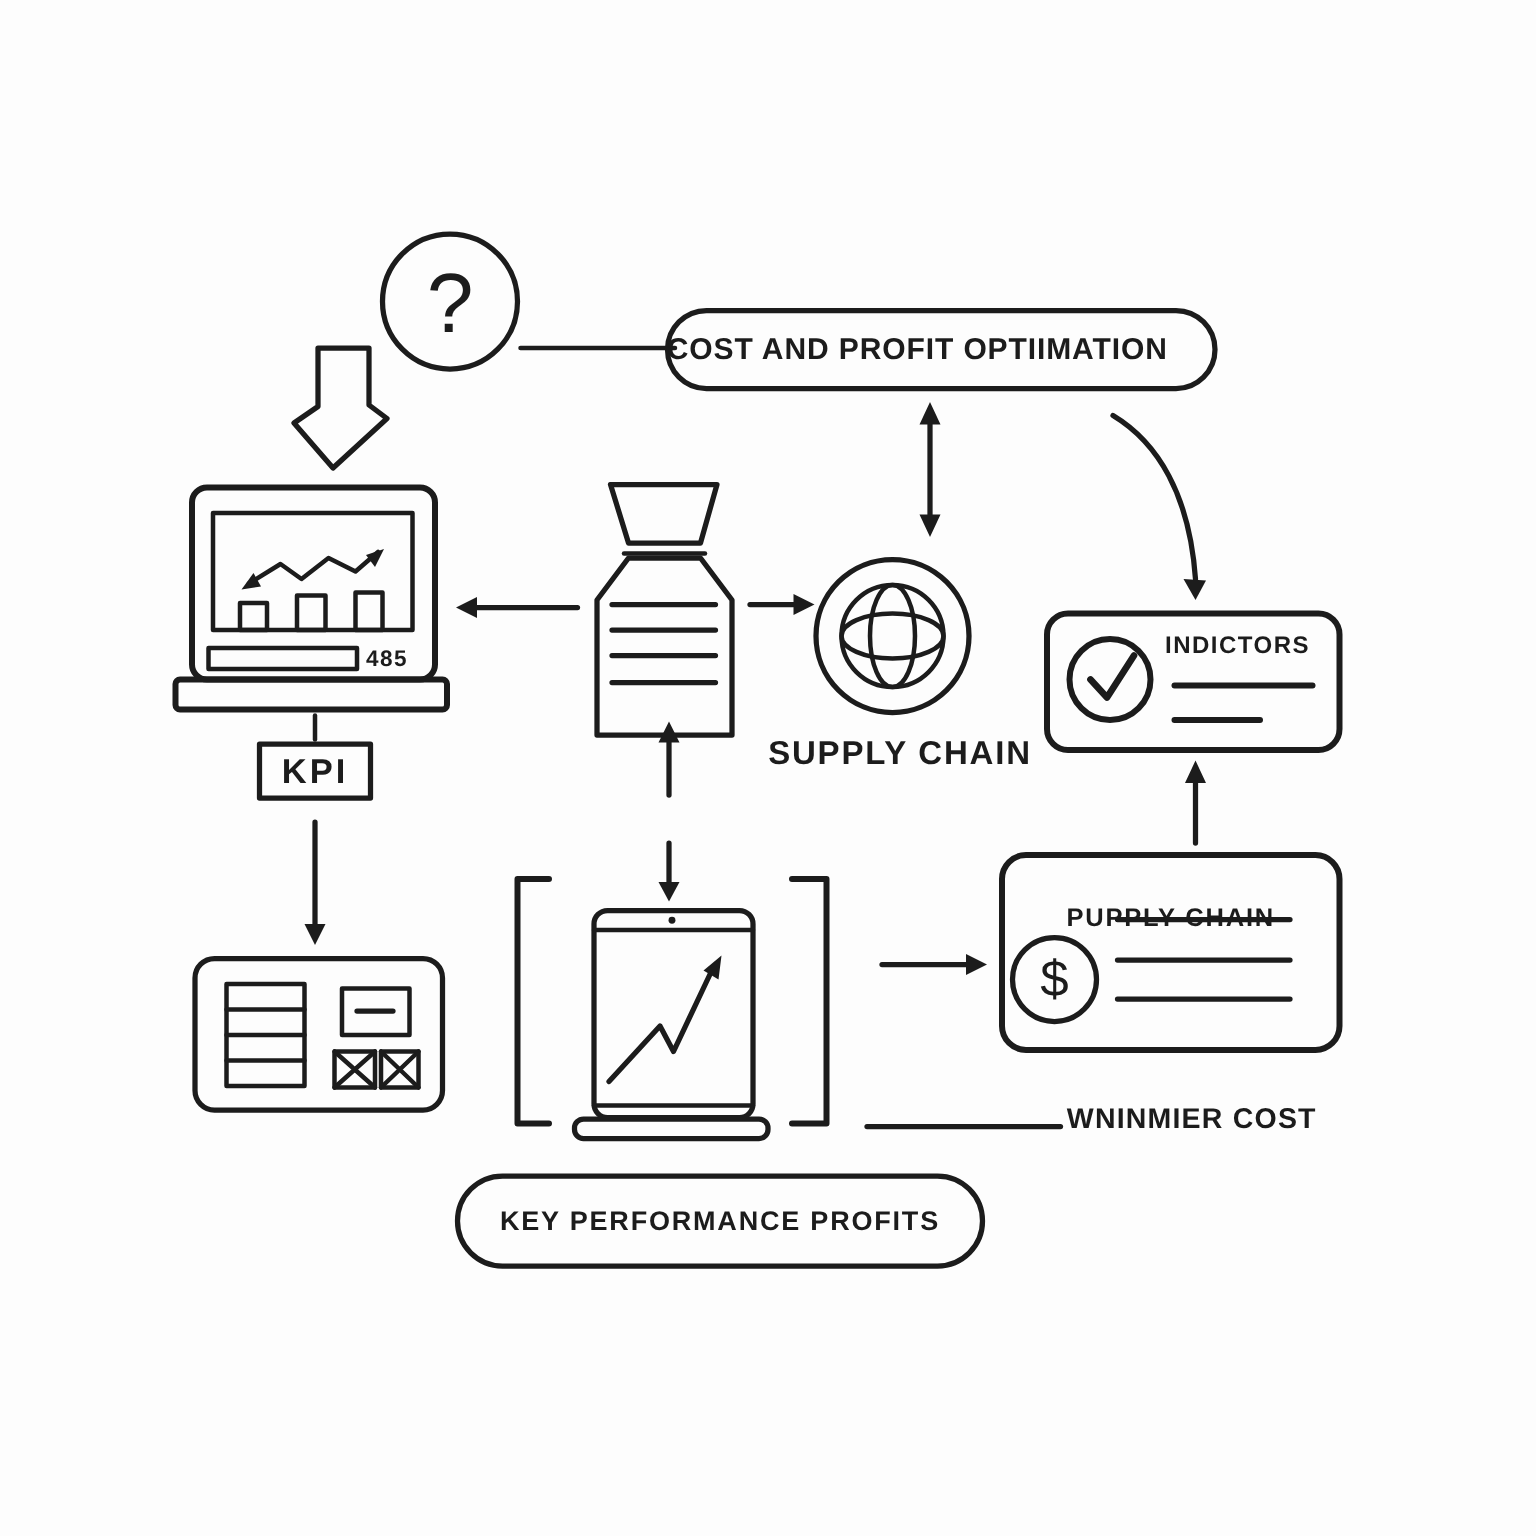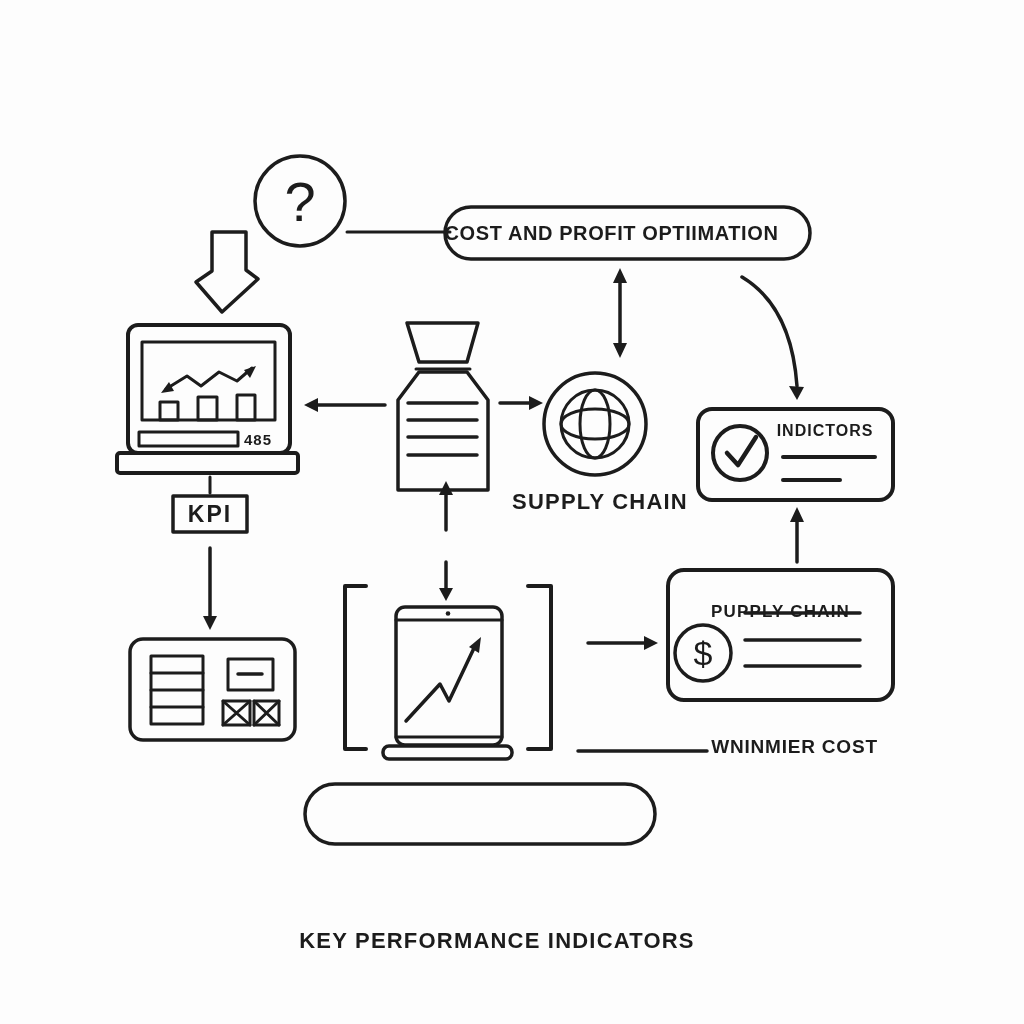--- a/index.html
+++ b/index.html
@@ -187,15 +187,15 @@
 
   <div class="txt q-glyph">?</div>
   <div class="txt pill-cost">COST AND PROFIT OPTIIMATION</div>
   <div class="txt laptop-value">485</div>
   <div class="txt kpi-label">KPI</div>
   <div class="txt supply-label">SUPPLY CHAIN</div>
   <div class="txt maximiae-title">INDICTORS</div>
   <div class="txt pupply-title">PUPPLY CHAIN</div>
   <div class="txt dollar-glyph">$</div>
   <div class="txt minimize-label">WNINMIER COST</div>
-  <div class="txt main-title">KEY PERFORMANCE INDICATORS</div>
+  <div class="txt pill-profits">KEY PERFORMANCE PROFITS</div>
 
 </div>
 
 </body></html>

